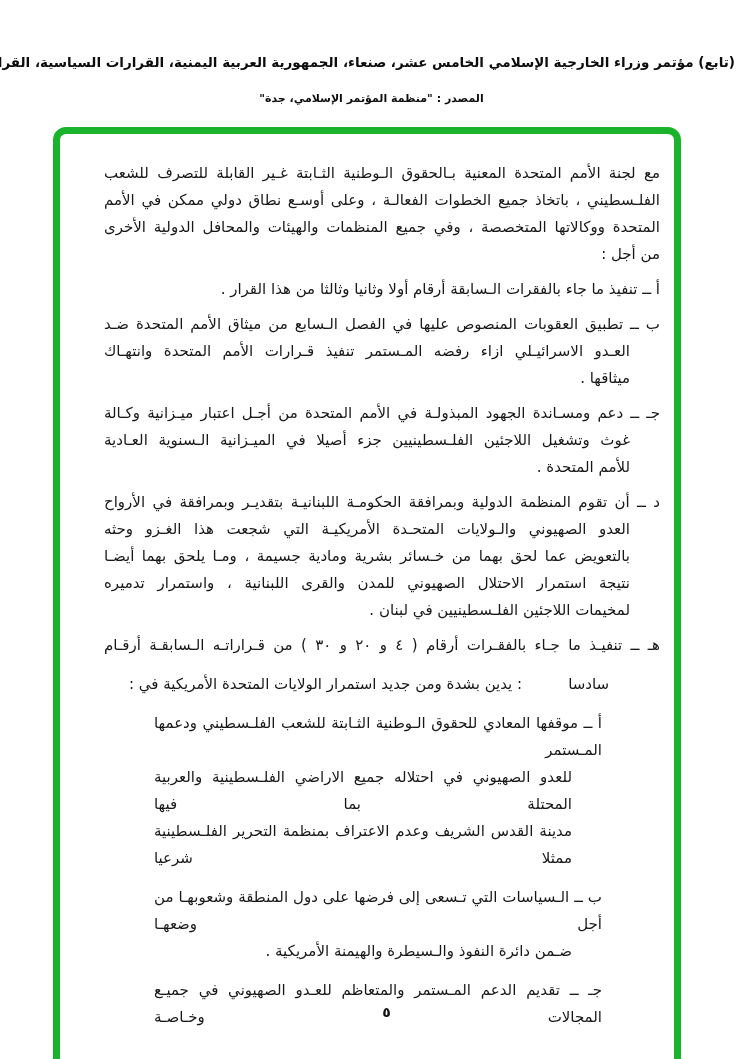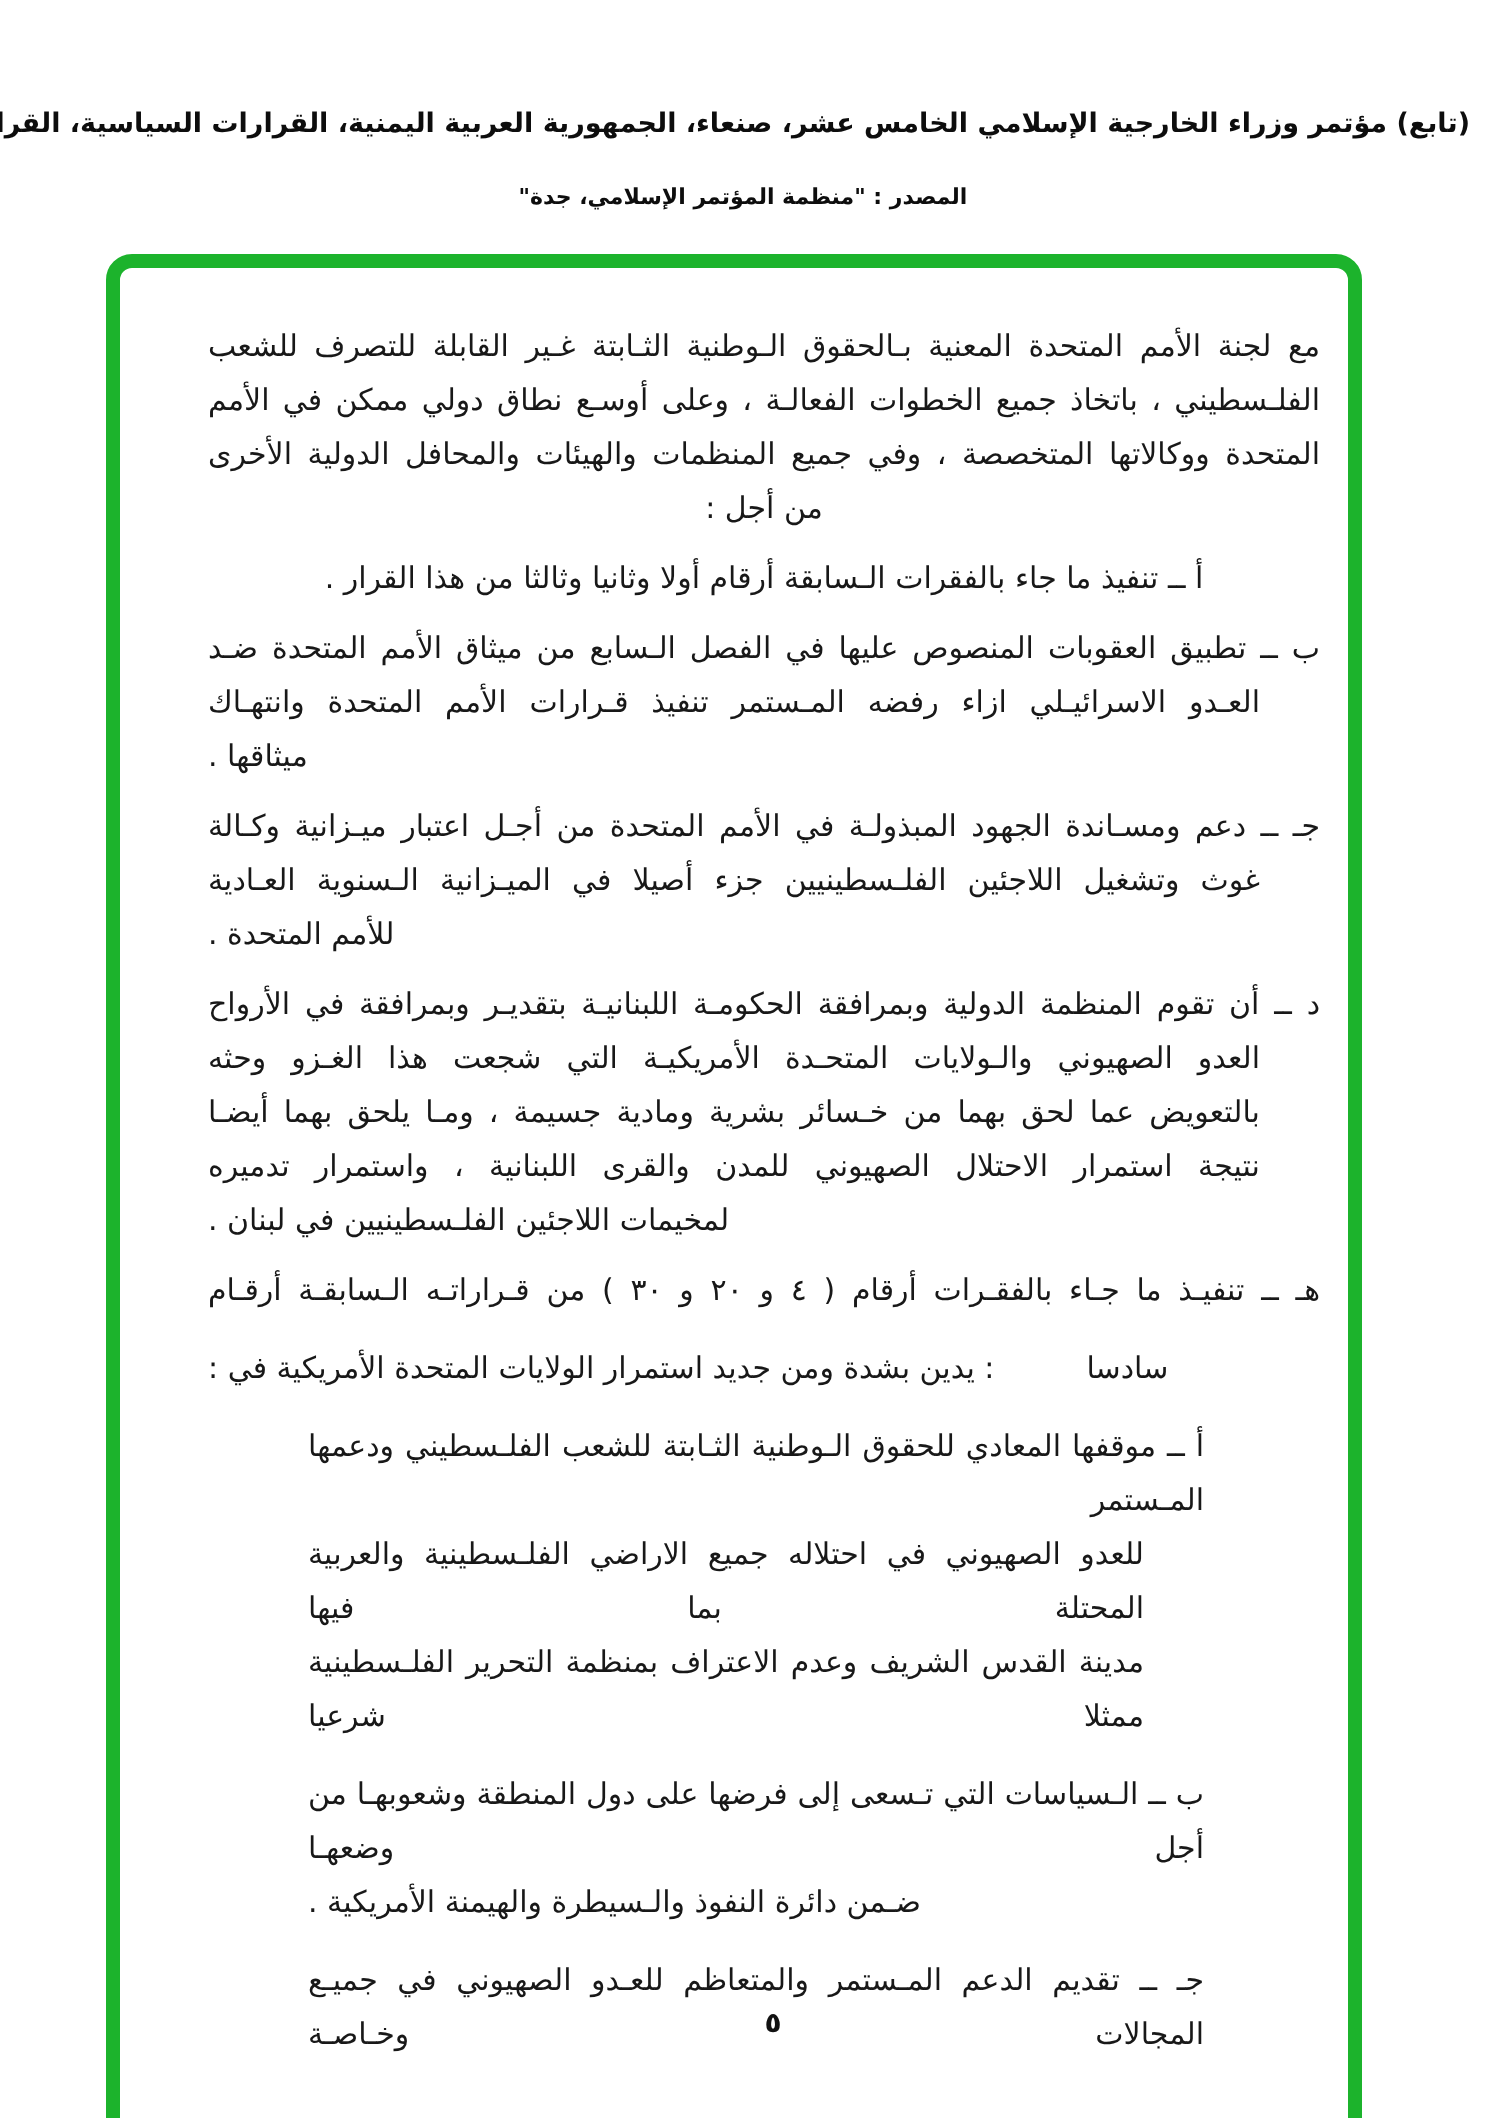--- a/index.html
+++ b/index.html
@@ -35,25 +35,25 @@
     padding:26px 14px 0 44px;
     font-size:15px;
     line-height:27px;
     color:#181818;
   }
   .block{margin:0 0 8px 0;}
   .ln{direction:rtl;}
   
   .j0{text-align:justify;text-align-last:justify;}
   .j1{text-align:justify;text-align-last:justify;margin-right:30px;}
-  .c1{text-align:left;margin-right:30px;}
-  .r0{text-align:center;}
+  .c1{text-align:right;margin-right:30px;}
+  .r0{text-align:right;}
   .sixthly{
     margin:12px 26px 12px 0;
-    direction:rtl;text-align:left;
+    direction:rtl;text-align:center;
   }
   .sixthly .lbl{display:inline-block;margin-left:46px;}
   .subitems .block{margin:0 58px 12px 50px;}
   .pagenum{
     position:absolute;top:1004px;right:0;left:30px;
     text-align:center;
     font-size:14px;font-weight:bold;color:#111;
     direction:rtl;
   }
 </style>

